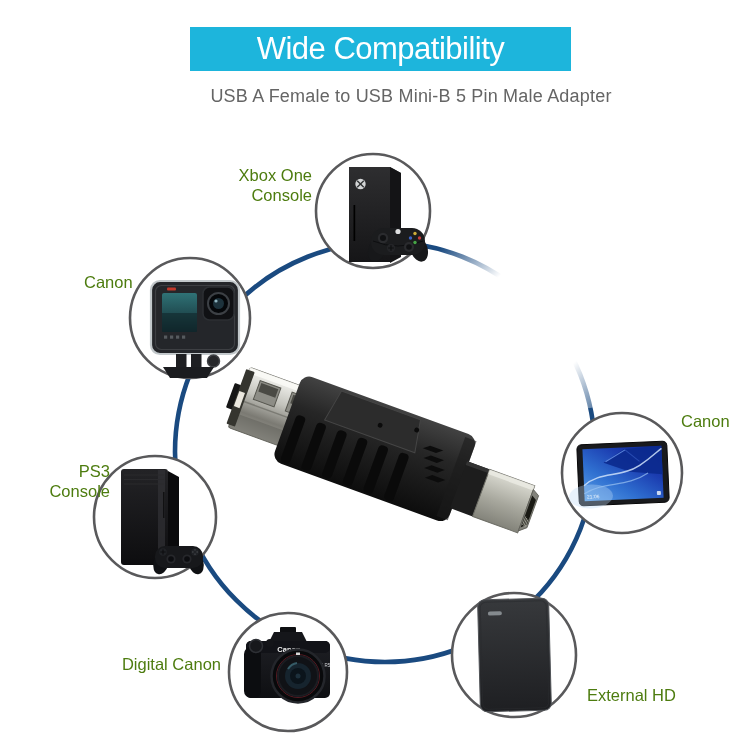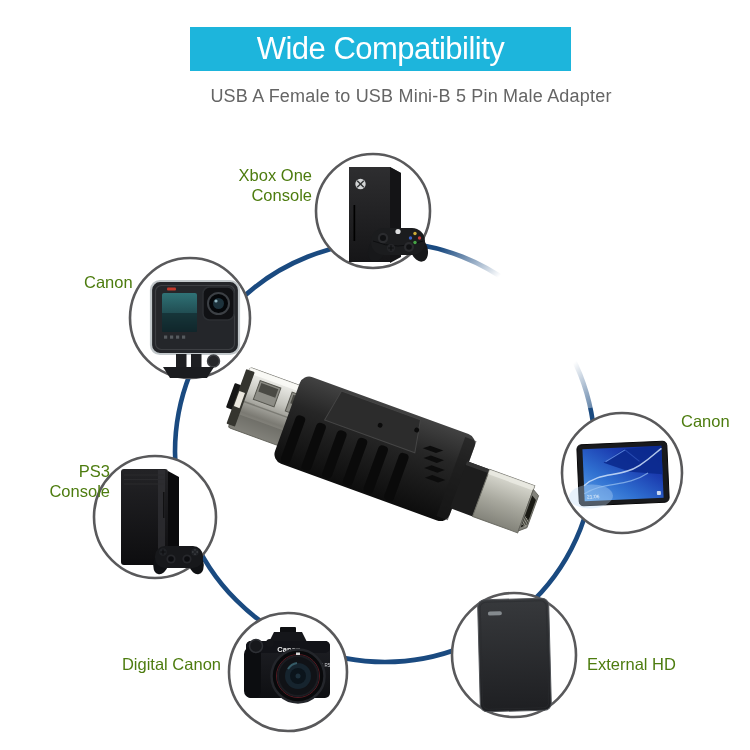--- a/index.html
+++ b/index.html
@@ -263,17 +263,17 @@
   <div class="dev-label align-right" style="right:640px;top:462px">
     <div>PS3</div>
     <div>Console</div>
   </div>
   <div class="dev-label align-right" style="right:529px;top:655px">
     <div>Digital Canon</div>
   </div>
   <div class="dev-label" style="left:681px;top:412px">
     <div>Canon</div>
   </div>
-  <div class="dev-label" style="left:587px;top:655px">
+  <div class="dev-label" style="left:587px;top:686px">
     <div>External HD</div>
   </div>
 
 </div>
 
 </body></html>

